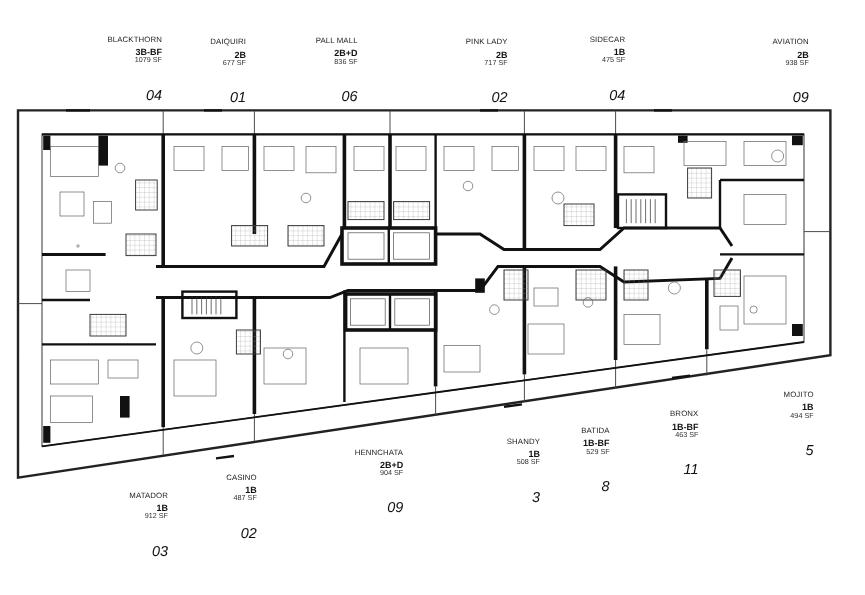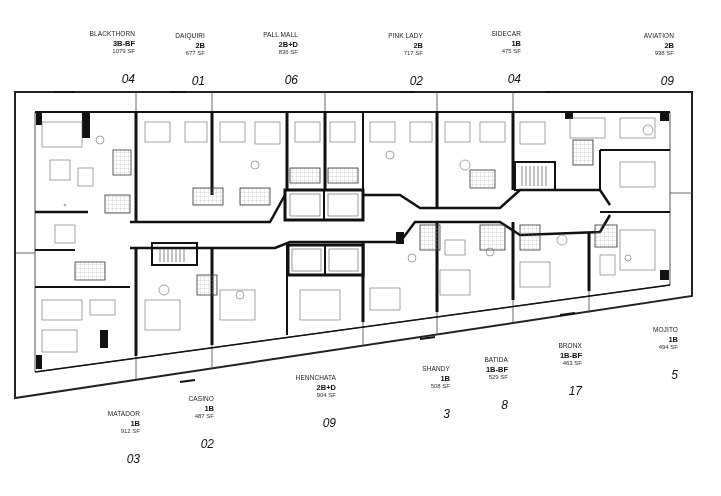--- a/index.html
+++ b/index.html
@@ -244,20 +244,20 @@
 <div class="unit-label" style="left:428px; top:357px;">
   <span class="name">BATIDA</span>
   <span class="type">1B-BF</span>
   <span class="area">529 SF</span>
   <span class="num">8</span>
 </div>
 <div class="unit-label" style="left:502px; top:343px;">
   <span class="name">BRONX</span>
   <span class="type">1B-BF</span>
   <span class="area">463 SF</span>
-  <span class="num">17</span>
+  <span class="num">11</span>
 </div>
 <div class="unit-label" style="left:598px; top:327px;">
   <span class="name">MOJITO</span>
   <span class="type">1B</span>
   <span class="area">494 SF</span>
   <span class="num">5</span>
 </div>
 
 </body></html>

